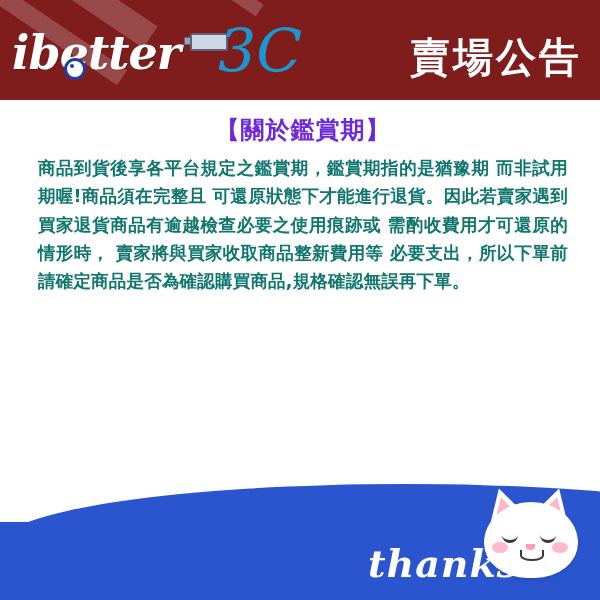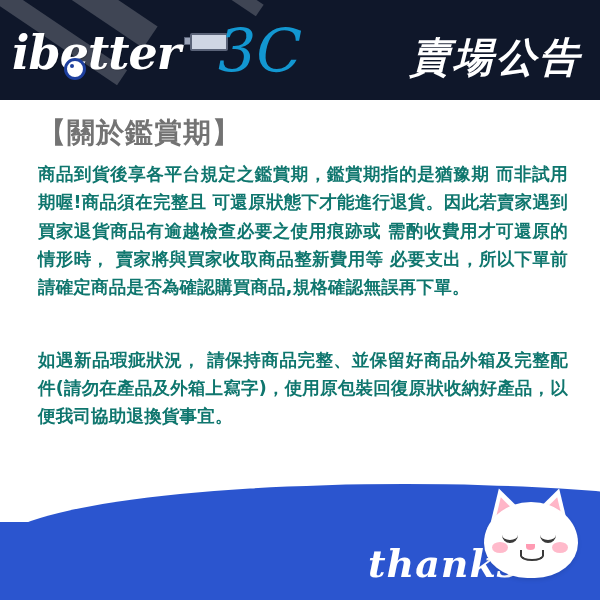--- a/index.html
+++ b/index.html
@@ -22,21 +22,21 @@
     overflow: hidden;
   }
 
   
   .header {
     position: absolute;
     left: 0;
     top: 0;
     width: 600px;
     height: 100px;
-    background: #0f172a;
+    background: #7f1d1d;
     overflow: hidden;
   }
   .header-stripe {
     position: absolute;
     background: #ffffff;
     opacity: 0.20;
   }
   .hs1 { left: -60px; top: -40px; width: 230px; height: 26px; transform: rotate(34deg); }
   .hs2 { left: -70px; top: 10px;  width: 210px; height: 18px; transform: rotate(34deg); }
   .hs3 { left: 150px; top: -30px; width: 120px; height: 14px; transform: rotate(34deg); }
@@ -116,36 +116,36 @@
 
   .header-title {
     position: absolute;
     right: 18px;
     top: 30px;
     font-size: 40px;
     font-weight: bold;
     color: #ffffff;
     letter-spacing: 3px;
     white-space: nowrap;
-    font-style: italic;
   }
 
   
   .content {
     position: absolute;
     left: 38px;
     top: 108px;
     width: 530px;
   }
   .section-heading {
-    font-size: 28px;
-    font-weight: bold;
-    color: #737373;
+    font-size: 24px;
+    font-weight: bold;
+    color: #6d28d9;
     margin: 6px 0 8px 0;
     letter-spacing: 1px;
+    text-align: center;
   }
   .para {
     font-size: 17.5px;
     line-height: 1.62;
     color: #0f766e;
     font-weight: bold;
     text-align: justify;
     margin: 0 0 14px 0;
     letter-spacing: 0.2px;
   }
@@ -282,21 +282,20 @@
       <div class="brand-dot"></div>
       <div class="brand-3c">3C</div>
     </div>
 
     <div class="header-title">賣場公告</div>
   </div>
 
   <div class="content">
     <div class="section-heading">【關於鑑賞期】</div>
     <p class="para">商品到貨後享各平台規定之鑑賞期，鑑賞期指的是猶豫期 而非試用期喔!商品須在完整且 可還原狀態下才能進行退貨。因此若賣家遇到 買家退貨商品有逾越檢查必要之使用痕跡或 需酌收費用才可還原的情形時， 賣家將與買家收取商品整新費用等 必要支出，所以下單前請確定商品是否為確認購買商品,規格確認無誤再下單。</p>
-    <p class="para para-2">如遇新品瑕疵狀況， 請保持商品完整、並保留好商品外箱及完整配件(請勿在產品及外箱上寫字)，使用原包裝回復原狀收納好產品，以便我司協助退換貨事宜。</p>
   </div>
 
   <div class="footer-wave"></div>
   <div class="footer-band"></div>
   <div class="thanks">thanks</div>
 
   <div class="cat">
     <div class="ear ear-l"></div>
     <div class="ear ear-r"></div>
     <div class="ear-in ear-in-l"></div>

